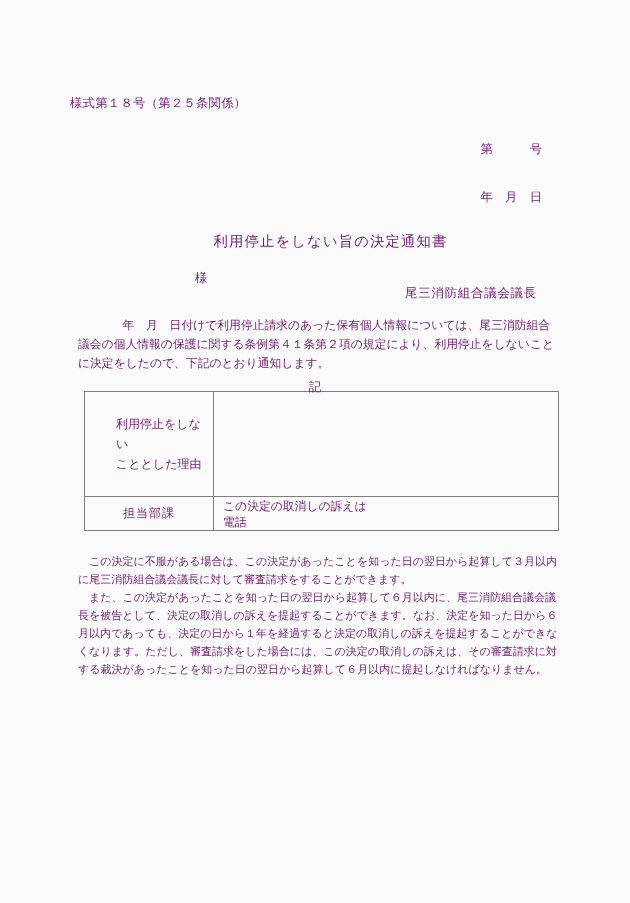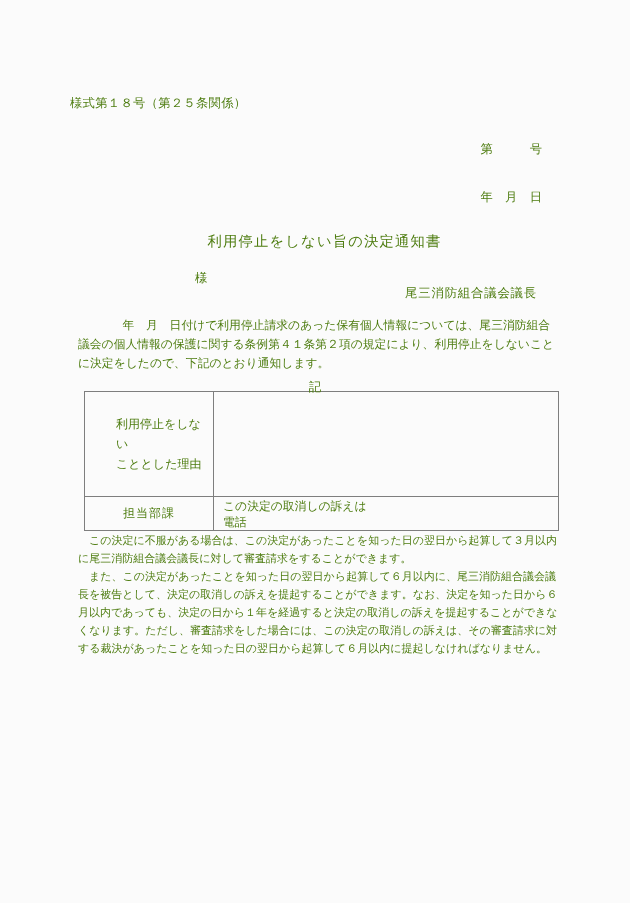--- a/index.html
+++ b/index.html
@@ -6,21 +6,21 @@
     margin: 0;
     padding: 0;
     background: #ffffff;
   }
   .page {
     position: relative;
     width: 630px;
     height: 903px;
     box-sizing: border-box;
     background: #fbfbfb;
-    color: #4d7c0f;
+    color: #701a75;
     font-family: "Liberation Serif", "DejaVu Serif", serif;
     padding: 95px 77px 0 78px;
     overflow: hidden;
   }
   .form-number {
     font-size: 12.3px;
     line-height: 16px;
     margin-left: -8px;
     letter-spacing: 0.3px;
   }
@@ -32,21 +32,21 @@
     margin-top: -2px;
     white-space: pre;
   }
   .title {
     text-align: center;
     font-size: 14.3px;
     letter-spacing: 1.2px;
     line-height: 17px;
     margin-top: -4px;
     position: relative;
-    left: 9px;
+    left: 15px;
   }
   .addressee {
     margin-top: 21px;
     padding-left: 117px;
     font-size: 12.4px;
     line-height: 14px;
   }
   .sender {
     text-align: right;
     padding-right: 16px;
@@ -107,20 +107,21 @@
     font-size: 12px;
     letter-spacing: 1px;
   }
   .dept-value {
     vertical-align: top;
     padding: 2px 0 0 9px;
     font-size: 11.8px;
     line-height: 15.5px;
   }
   .footer {
+    margin-top: 21px;
     font-size: 11px;
     line-height: 18px;
   }
   .footer .fline {
     white-space: pre;
   }
 </style>
 </head>
 <body>
 

